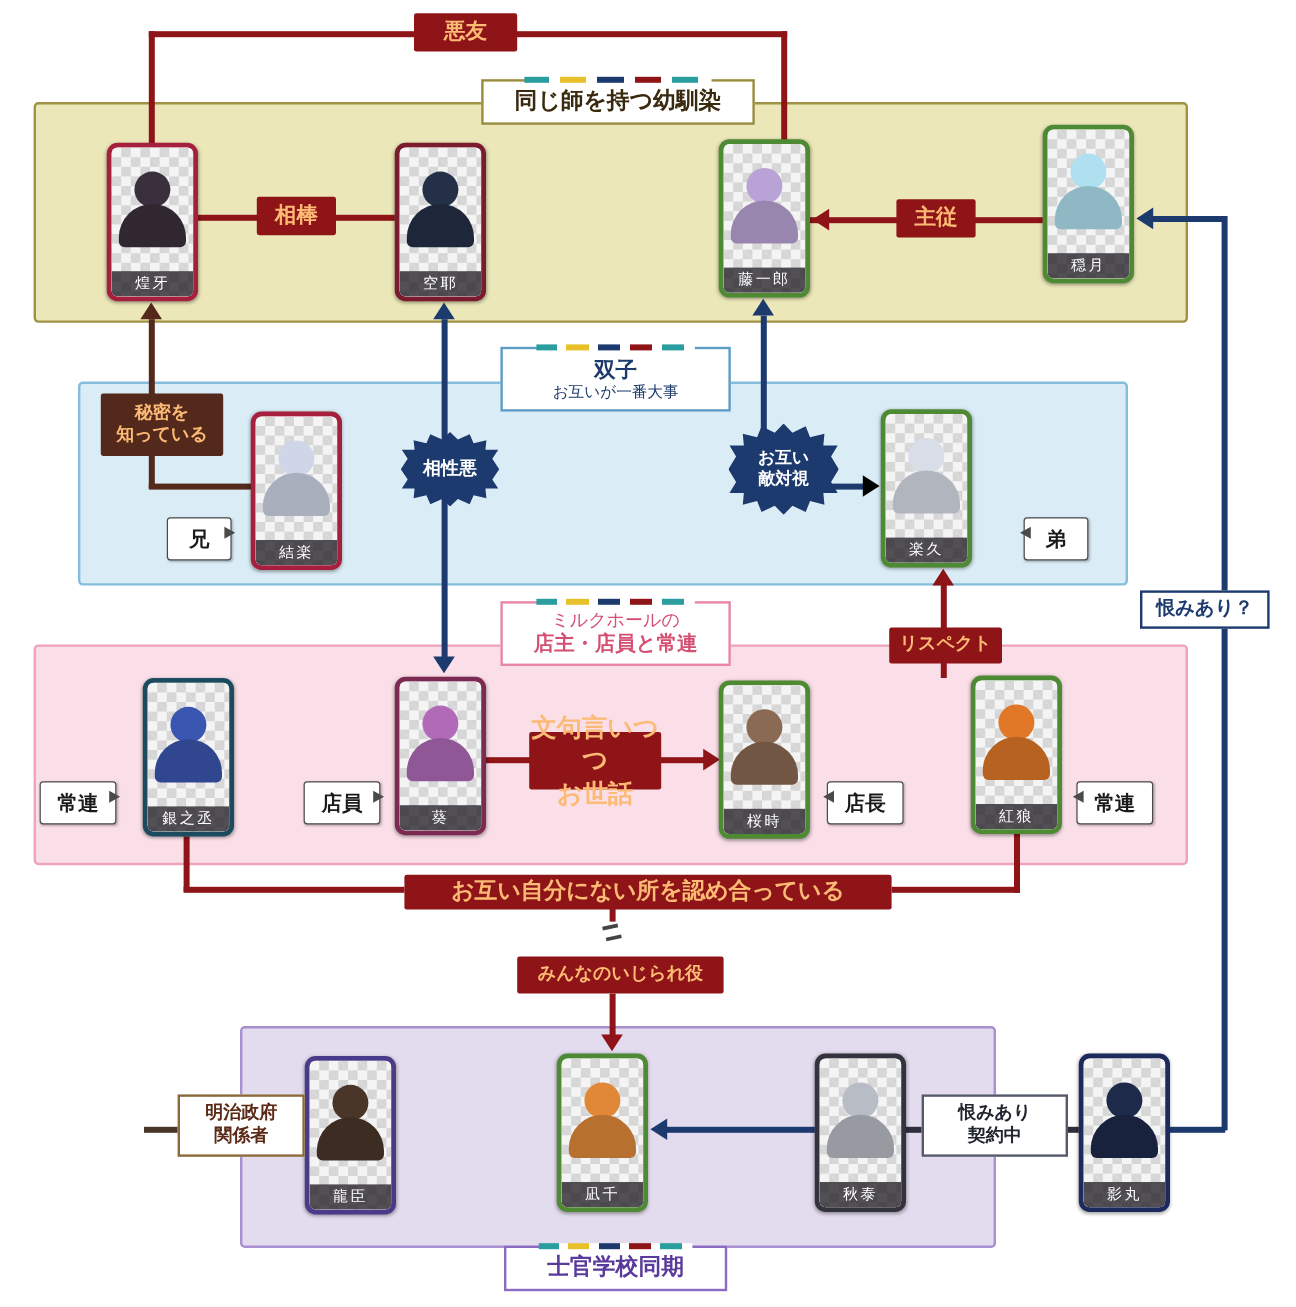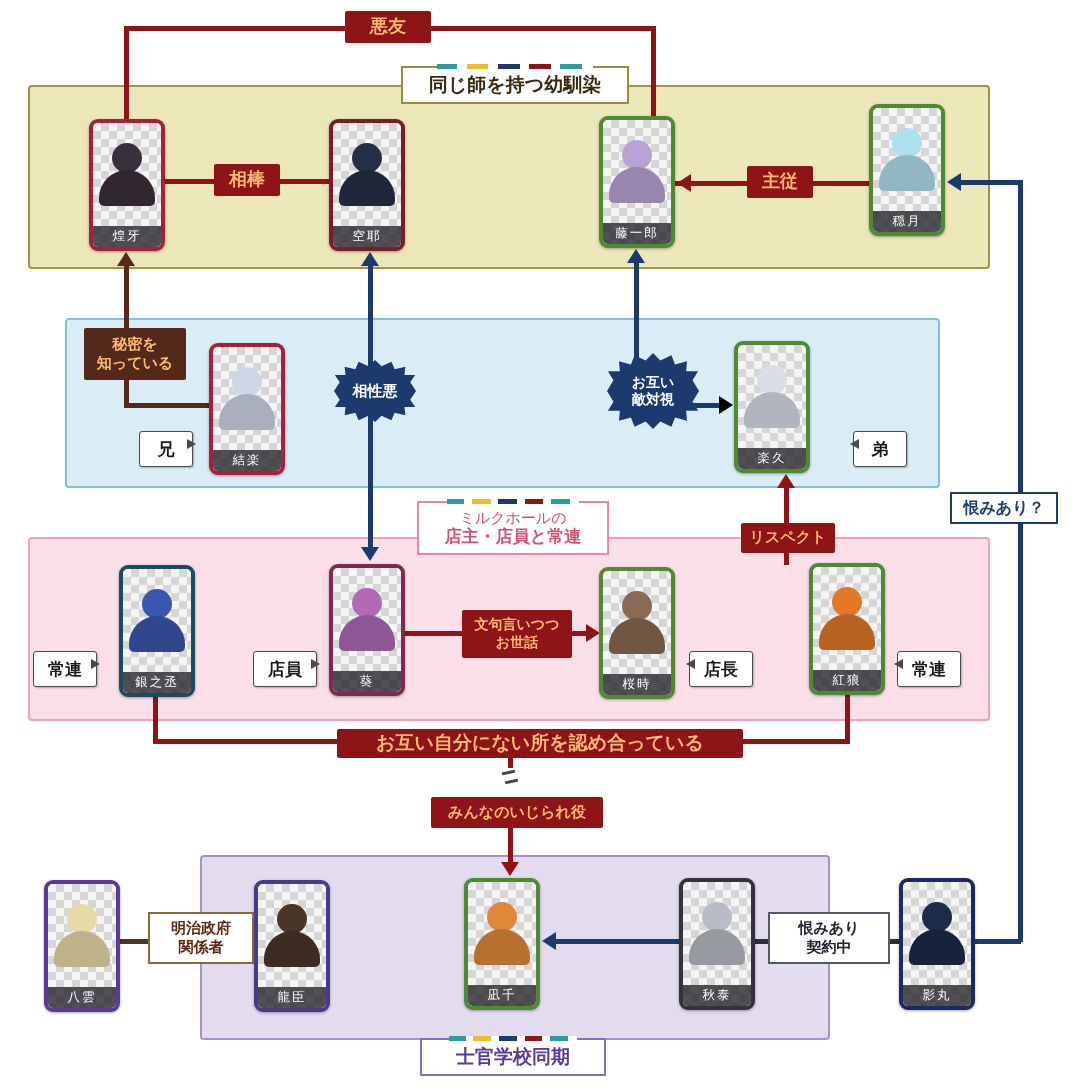--- a/index.html
+++ b/index.html
@@ -124,20 +124,25 @@
 
   <div class="line navy" style="left:957px;top:180px;width:64px;height:5px;"></div>
   <div class="line navy" style="left:1018px;top:180px;width:5px;height:762px;"></div>
   <div class="line navy" style="left:975px;top:939px;width:46px;height:5px;"></div>
   <div class="arr left c-navy" style="left:947px;top:173px;"></div>
 
   <div class="glabel" style="left: 401px; top: 66px; width: 228px; height: 38px; border-color: rgb(153, 140, 60); color: rgb(56, 41, 15);">
     <div class="ribbon"></div>
     <div class="g-title">同じ師を持つ幼馴染</div>
   </div>
+  <div class="glabel" style="left: 417px; top: 289px; width: 192px; height: 54px; border-color: rgb(93, 156, 198); color: rgb(29, 58, 110);">
+    <div class="ribbon"></div>
+    <div class="g-title" style="font-size:18px;">双子</div>
+    <div class="g-sub">お互いが一番大事</div>
+  </div>
   <div class="glabel" style="left: 417px; top: 501px; width: 192px; height: 54px; border-color: rgb(232, 134, 166); color: rgb(212, 79, 114);">
     <div class="ribbon"></div>
     <div class="g-sub" style="font-size:15px;">ミルクホールの</div>
     <div class="g-title" style="font-size:17px;">店主・店員と常連</div>
   </div>
   <div class="glabel" style="left: 420px; top: 1038px; width: 186px; height: 38px; border-color: rgb(138, 108, 192); color: rgb(90, 58, 154);">
     <div class="ribbon"></div>
     <div class="g-title">士官学校同期</div>
   </div>
 
@@ -223,29 +228,20 @@
     <div class="nameplate">桜時</div>
   </div>
   <div class="card" style="left: 809px; top: 563px; border-color: rgb(77, 138, 51);">
     <div class="portrait">
         <div class="bust">
           <div class="head" style="background-color: rgb(224, 120, 40);"></div>
           <div class="torso" style="background-color: rgb(224, 120, 40);"></div>
         </div>
       </div>
     <div class="nameplate">紅狼</div>
-  </div>
-  <div class="card" style="left: 44px; top: 880px; border-color: rgb(90, 58, 150);">
-    <div class="portrait">
-        <div class="bust">
-          <div class="head" style="background-color: rgb(232, 217, 168);"></div>
-          <div class="torso" style="background-color: rgb(232, 217, 168);"></div>
-        </div>
-      </div>
-    <div class="nameplate">八雲</div>
   </div>
   <div class="card" style="left: 254px; top: 880px; border-color: rgb(74, 58, 138);">
     <div class="portrait">
         <div class="bust">
           <div class="head" style="background-color: rgb(74, 54, 40);"></div>
           <div class="torso" style="background-color: rgb(74, 54, 40);"></div>
         </div>
       </div>
     <div class="nameplate">龍臣</div>
   </div>
@@ -276,21 +272,21 @@
       </div>
     <div class="nameplate">影丸</div>
   </div>
 
   <div class="rlabel" style="left:345px;top:11px;width:86px;height:32px;font-size:18px;">悪友</div>
   <div class="rlabel" style="left:214px;top:164px;width:66px;height:32px;font-size:18px;">相棒</div>
   <div class="rlabel" style="left:747px;top:166px;width:66px;height:32px;font-size:18px;">主従</div>
   <div class="rlabel brownbg" style="left:84px;top:328px;width:102px;height:52px;font-size:15px;">秘密を
 知っている</div>
   <div class="rlabel" style="left:741px;top:523px;width:94px;height:30px;font-size:15px;">リスペクト</div>
-  <div class="rlabel" style="left:462px;top:610px;width:110px;height:48px;font-size:14px;">文句言いつつ
+  <div class="rlabel" style="left:441px;top:610px;width:110px;height:48px;font-size:21px;">文句言いつつ
 お世話</div>
   <div class="rlabel" style="left:337px;top:729px;width:406px;height:29px;font-size:19px;">お互い自分にない所を認め合っている</div>
   <div class="rlabel" style="left:431px;top:797px;width:172px;height:31px;font-size:15px;">みんなのいじられ役</div>
 
   <div class="burst" style="left:334px;top:360px;width:82px;height:62px;font-size:15px;">相性悪</div>
   <div class="burst" style="left:607px;top:353px;width:92px;height:76px;font-size:14px;">お互い
 敵対視</div>
 
   <div class="wlabel" style="left:148px;top:912px;width:106px;height:52px;font-size:15px;border-color:#8a6a3a;color:#5a2a16;">明治政府
 関係者</div>

